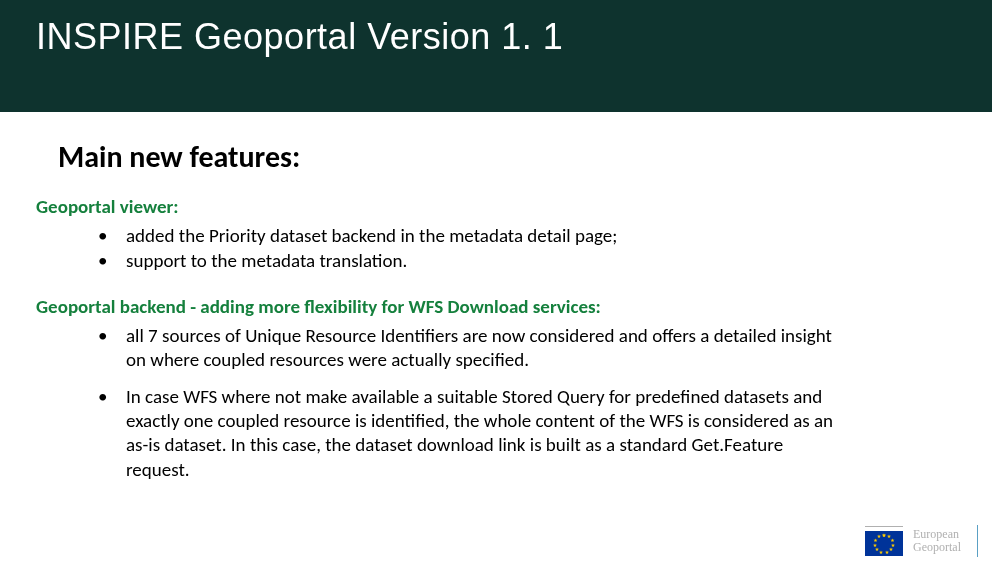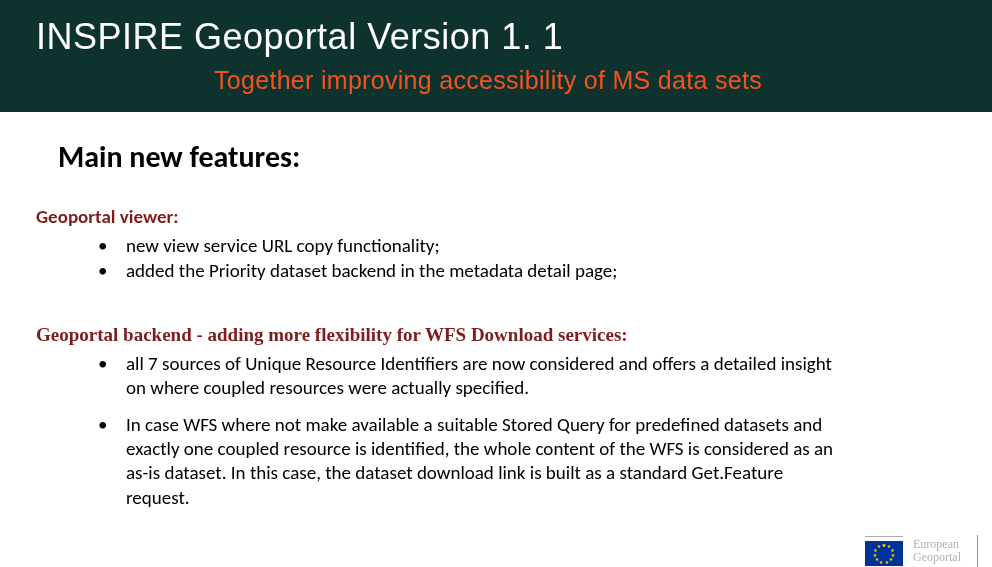--- a/index.html
+++ b/index.html
@@ -42,33 +42,32 @@
     margin-left: 178px;
     letter-spacing: 0.3px;
   }
   .content {
     padding: 26px 36px 0 58px;
   }
   .section-heading {
     font-size: 30px;
     font-weight: 700;
     color: #000;
-    margin-bottom: 30px;
+    margin-bottom: 20px;
   }
   .group-heading {
     font-size: 19px;
     font-weight: 700;
-    color: #7f1d1d;
+    color: #15803d;
     margin-left: -22px;
     margin-bottom: 4px;
     line-height: 1.3;
   }
   .group-heading.second {
-    margin-top: 40px;
-    font-family: Liberation Serif, serif;
+    margin-top: 22px;
   }
   ul.feature-list {
     list-style: none;
     margin-left: 40px;
     margin-top: 2px;
   }
   ul.feature-list li {
     font-size: 19px;
     color: #000;
     line-height: 1.28;
@@ -83,21 +82,21 @@
     top: 0;
     font-size: 19px;
     color: #000;
   }
   ul.feature-list.wide li {
     max-width: 740px;
     margin-bottom: 12px;
   }
   .footer-logo {
     position: absolute;
-    bottom: 0;
+    bottom: 10px;
     right: 14px;
     display: flex;
     align-items: center;
     gap: 10px;
   }
   .flag {
     width: 38px;
     height: 25px;
     background: #003399;
     display: flex;
@@ -144,30 +143,29 @@
     height: 1px;
     background: #b0b0b0;
     margin-bottom: 4px;
   }
 </style>
 </head>
 <body>
 
 <div class="header-band">
   <div class="header-title">INSPIRE Geoportal Version 1. 1</div>
-  <div class="header-subtitle">Together improving accessibility of MS data sets</div>
 </div>
 
 <div class="content">
   <div class="section-heading">Main new features:</div>
 
   <div class="group-heading">Geoportal viewer:</div>
   <ul class="feature-list">
-    <li>new view service URL copy functionality;</li>
     <li>added the Priority dataset backend in the metadata detail page;</li>
+    <li>support to the metadata translation.</li>
   </ul>
 
   <div class="group-heading second">Geoportal backend - adding more flexibility for WFS Download services:</div>
   <ul class="feature-list wide">
     <li>all 7 sources of Unique Resource Identifiers are now considered and offers a detailed insight on where coupled resources were actually specified.</li>
     <li>In case WFS where not make available a suitable Stored Query for predefined datasets and exactly one coupled resource is identified, the whole content of the WFS is considered as an as-is dataset. In this case, the dataset download link is built as a standard Get.Feature request.</li>
   </ul>
 </div>
 
 <div class="footer-logo">

